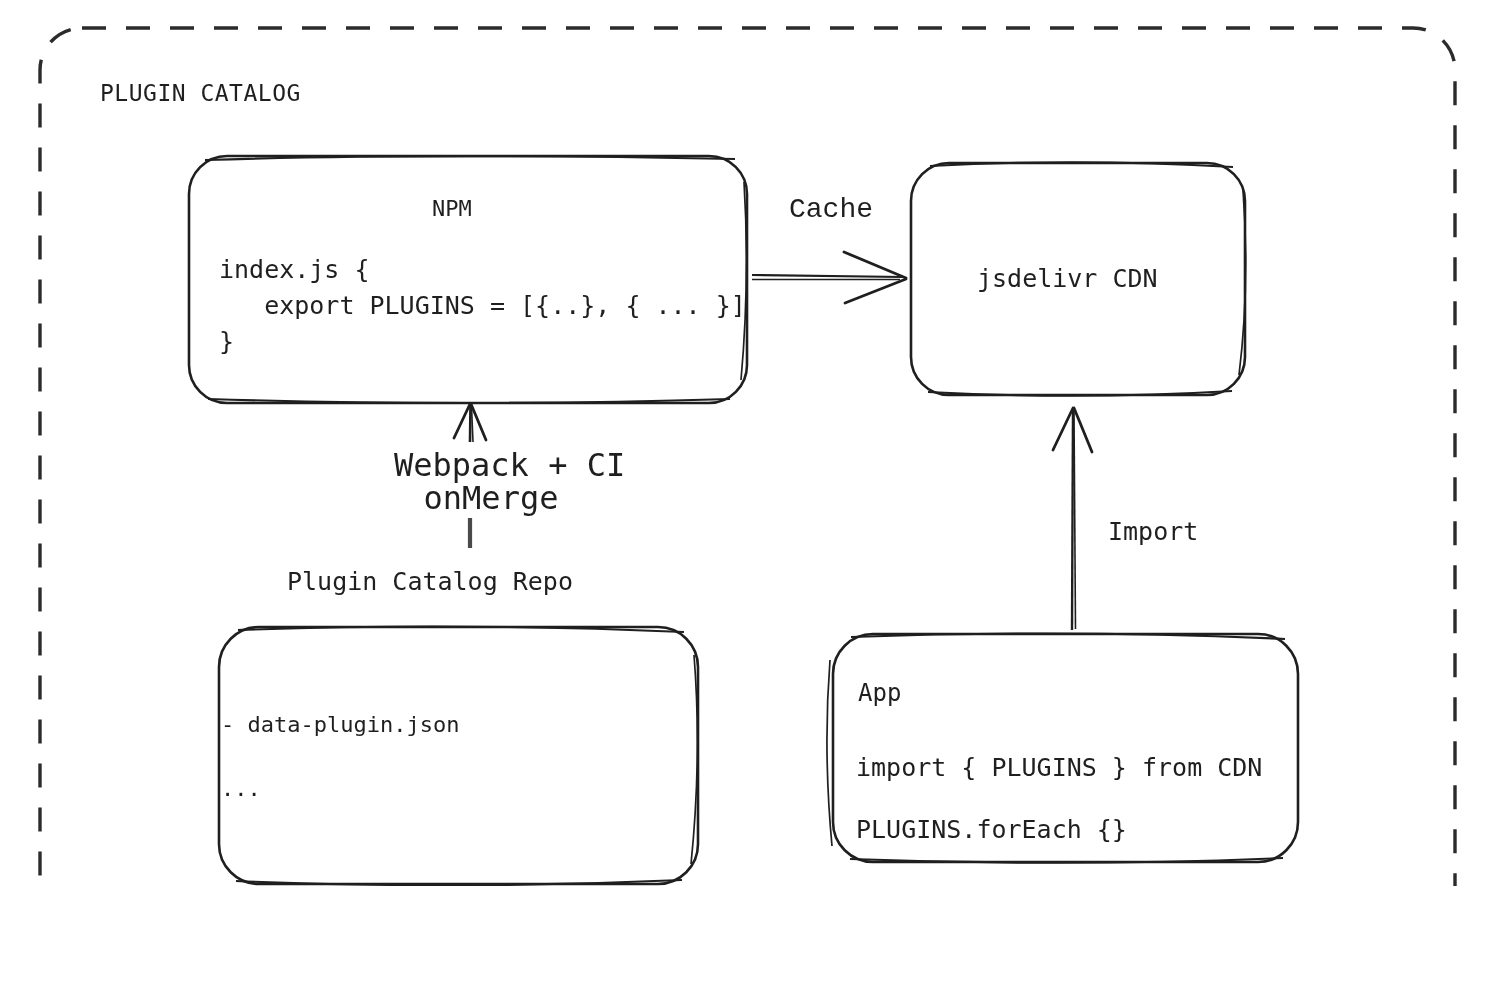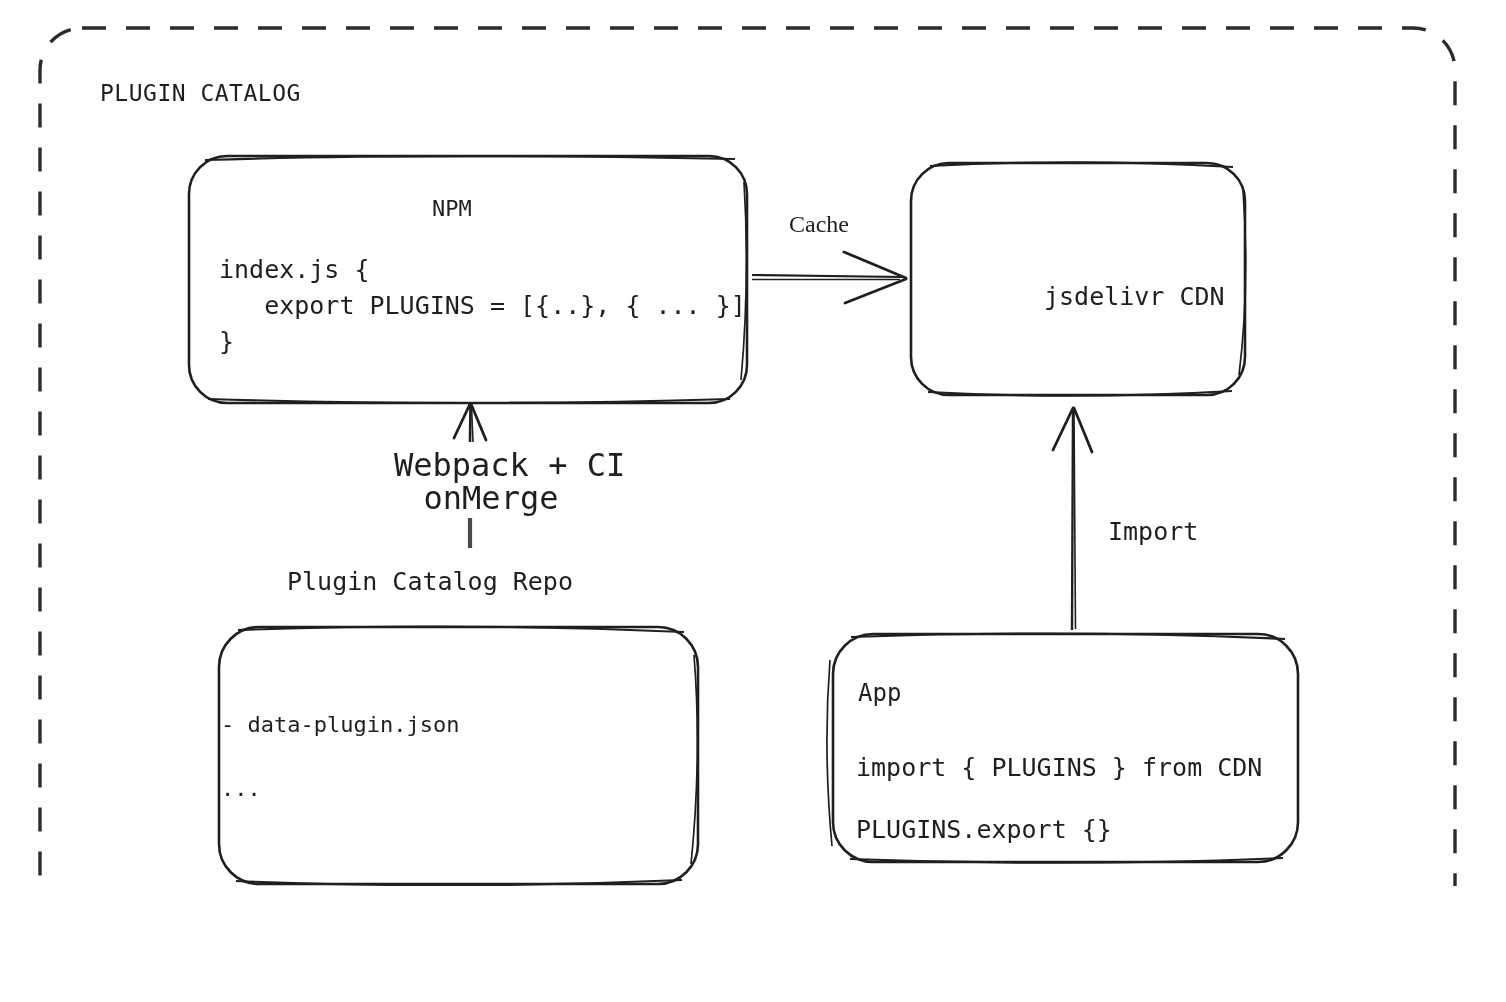--- a/index.html
+++ b/index.html
@@ -44,30 +44,29 @@
     top: 198px;
     font-size: 22px;
   }
   .npm-code {
     left: 219px;
     top: 252px;
     font-size: 25px;
     line-height: 36px;
   }
   .cdn-title {
-    left: 1044px;
+    left: 977px;
     top: 266px;
     font-size: 25px;
-    margin-top: 18px;
   }
   .cache-label {
     left: 789px;
-    top: 212px;
-    font-size: 24px;
-    font-family: Liberation Serif, serif;
+    top: 196px;
+    font-size: 28px;
+    font-family: Liberation Mono, monospace;
   }
   .build-label {
     left: 394px;
     top: 449px;
     font-size: 32px;
     line-height: 33px;
     text-align: center;
     width: 194px;
   }
   .repo-label {
@@ -177,16 +176,16 @@
 
     <div class="txt repo-label">Plugin Catalog Repo</div>
 
     <div class="txt import-label">Import</div>
 
     <div class="txt repo-list">- data-plugin.json</div>
     <div class="txt repo-list" style="top:773px;">...</div>
 
     <div class="txt app-title">App</div>
     <div class="txt app-code">import { PLUGINS } from CDN</div>
-    <div class="txt app-code" style="top:799px;">PLUGINS.export {}</div>
+    <div class="txt app-code" style="top:799px;">PLUGINS.forEach {}</div>
 
   </div>
 </div>
 
 </body></html>

